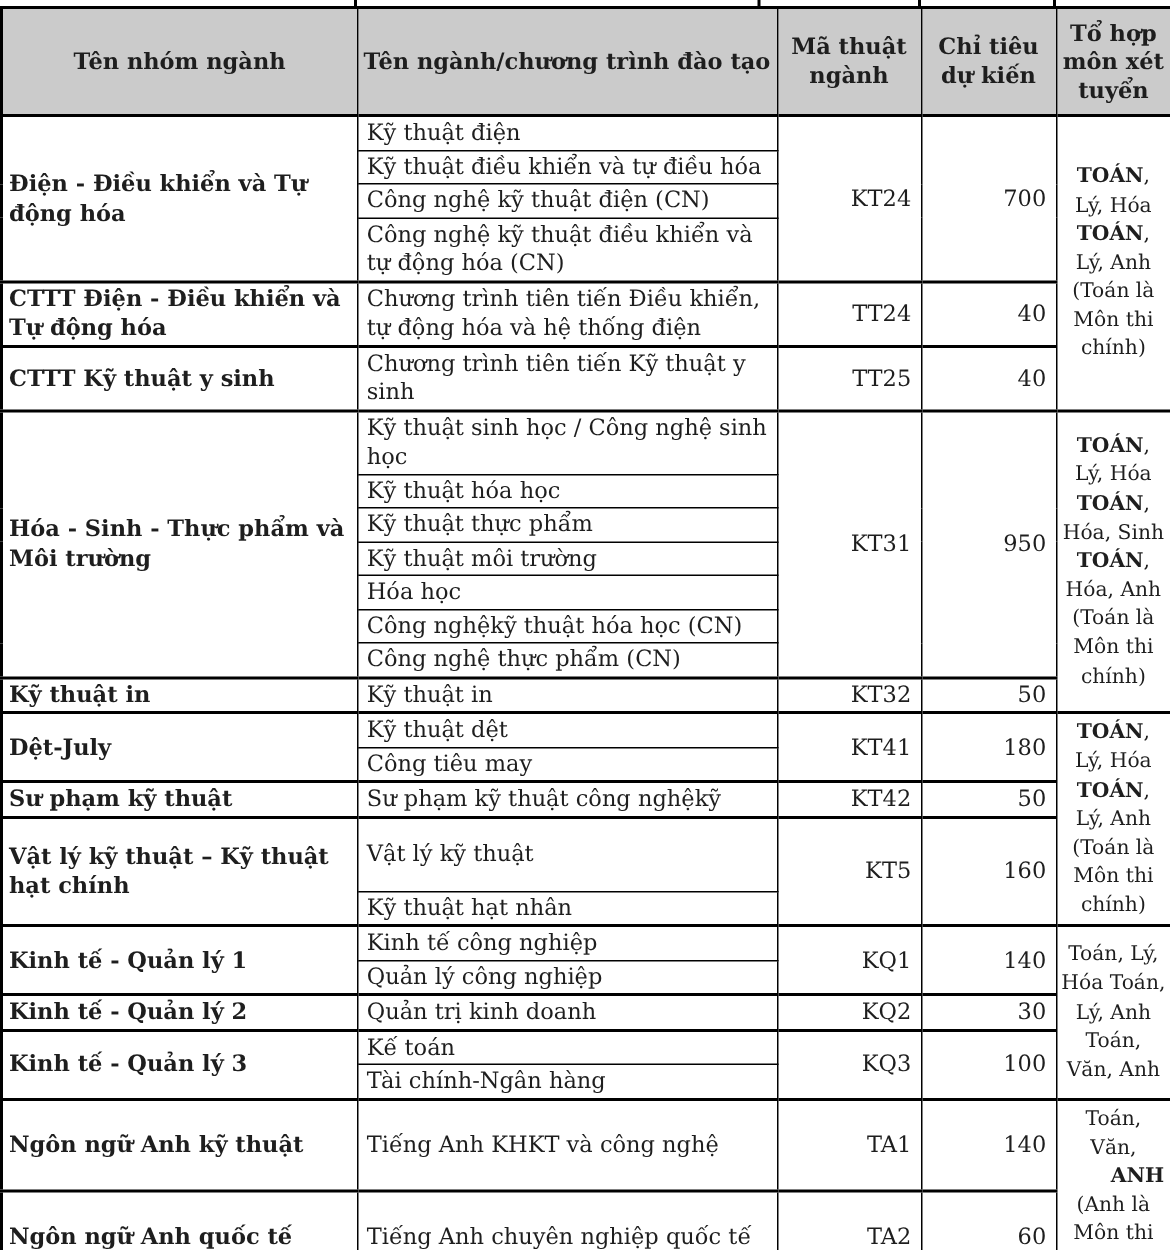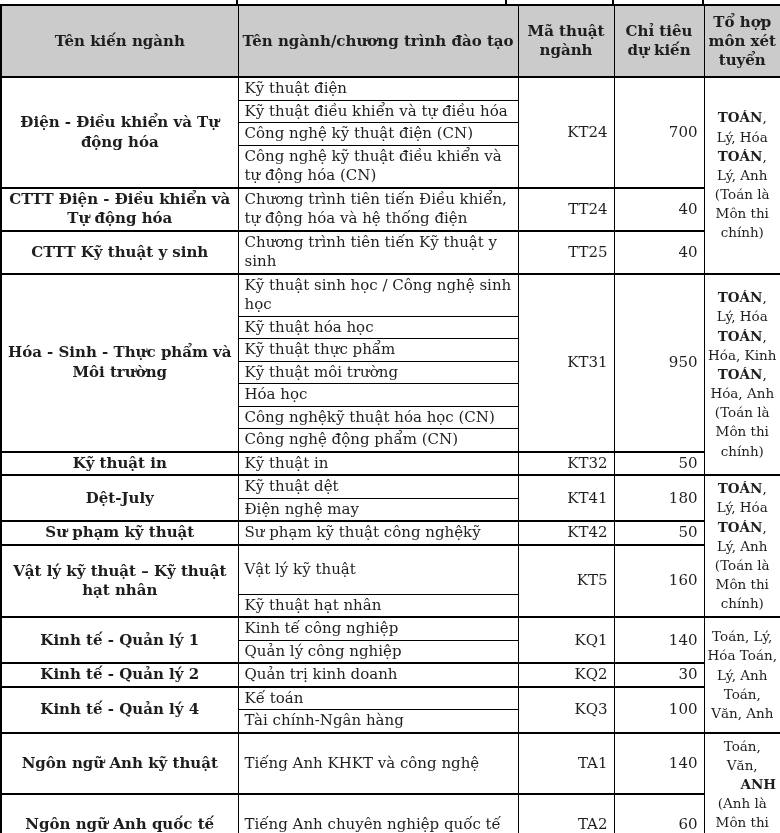--- a/index.html
+++ b/index.html
@@ -6,21 +6,21 @@
   body{width:780px;font-family:"DejaVu Serif","Liberation Serif",serif;color:#1e1e1e;}
   .page{width:780px;}
   
   .top-edge{position:relative;height:4px;background:#fff;}
   .top-edge .tick{position:absolute;top:0;width:2px;height:4px;background:#000;}
   table{border-collapse:collapse;table-layout:fixed;width:780px;border:2px solid #000;}
   th,td{border:1px solid #000;overflow:hidden;}
   th{background:#cbcbcb;font-weight:bold;font-size:15px;line-height:1.25;text-align:center;
      padding:7px 3px;border-bottom-width:2px;}
   td{font-size:15px;line-height:1.3;padding:1px 6px;vertical-align:middle;}
-  td.name{font-weight:bold;text-align:center;padding:1px 4px;}
+  td.name{font-weight:bold;padding:1px 4px;}
   td.prog{text-align:left;margin-left:16px;}
   td.code,td.quota{font-weight:normal;text-align:right;}
   td.combo{font-size:13.5px;line-height:1.42;text-align:center;padding:3px 2px;}
   td.combo span{white-space:pre-wrap;}
   tr.gt>td{border-top-width:2px;}
 </style>
 </head>
 <body>
 
 <div class="page">
@@ -35,21 +35,21 @@
   <table>
     <colgroup>
       <col style="width:237px">
         <col style="width:280px">
         <col style="width:96px">
       <col style="width:90px">
         <col style="width:77px">
     </colgroup>
     <thead>
       <tr>
-        <th>Tên kiến ngành</th>
+        <th>Tên nhóm ngành</th>
         <th>Tên ngành/chương trình đào tạo</th>
         <th>Mã thuật ngành</th>
         <th>Chỉ tiêu dự kiến</th>
         <th>Tổ hợp môn xét tuyển</th>
       </tr>
     </thead>
     <tbody>
 
       <tr>
         <td class="name" rowspan="4">Điện - Điều khiển và Tự động hóa</td>
@@ -80,68 +80,68 @@
         <td class="prog">Chương trình tiên tiến Kỹ thuật y sinh</td>
         <td class="code">TT25</td>
         <td class="quota">40</td>
       </tr>
 
       <tr class="gt">
         <td class="name" rowspan="7">Hóa - Sinh - Thực phẩm và Môi trường</td>
         <td class="prog">Kỹ thuật sinh học / Công nghệ sinh học</td>
         <td class="code" rowspan="7">KT31</td>
         <td class="quota" rowspan="7">950</td>
-        <td class="combo" rowspan="8"><span style="font-weight: 700;">TOÁN</span><span>, Lý, Hóa </span><span style="font-weight: 700;">TOÁN</span><span>, Hóa, Kinh </span><span style="font-weight: 700;">TOÁN</span><span>, Hóa, Anh (Toán là Môn thi chính)</span></td>
+        <td class="combo" rowspan="8"><span style="font-weight: 700;">TOÁN</span><span>, Lý, Hóa </span><span style="font-weight: 700;">TOÁN</span><span>, Hóa, Sinh </span><span style="font-weight: 700;">TOÁN</span><span>, Hóa, Anh (Toán là Môn thi chính)</span></td>
       </tr>
       <tr>
         <td class="prog">Kỹ thuật hóa học</td>
       </tr>
       <tr>
         <td class="prog">Kỹ thuật thực phẩm</td>
       </tr>
       <tr>
         <td class="prog">Kỹ thuật môi trường</td>
       </tr>
       <tr>
         <td class="prog">Hóa học</td>
       </tr>
       <tr>
         <td class="prog">Công nghệkỹ thuật hóa học (CN)</td>
       </tr>
       <tr>
-        <td class="prog">Công nghệ động phẩm (CN)</td>
+        <td class="prog">Công nghệ thực phẩm (CN)</td>
       </tr>
 
       <tr class="gt">
         <td class="name">Kỹ thuật in</td>
         <td class="prog">Kỹ thuật in</td>
         <td class="code">KT32</td>
         <td class="quota">50</td>
       </tr>
 
       <tr class="gt">
         <td class="name" rowspan="2">Dệt-July</td>
         <td class="prog">Kỹ thuật dệt</td>
         <td class="code" rowspan="2">KT41</td>
         <td class="quota" rowspan="2">180</td>
         <td class="combo" rowspan="5"><span style="font-weight: 700;">TOÁN</span><span>, Lý, Hóa </span><span style="font-weight: 700;">TOÁN</span><span>, Lý, Anh (Toán là Môn thi chính)</span></td>
       </tr>
       <tr>
-        <td class="prog">Điện nghệ may</td>
+        <td class="prog">Công tiêu may</td>
       </tr>
 
       <tr class="gt">
         <td class="name">Sư phạm kỹ thuật</td>
         <td class="prog">Sư phạm kỹ thuật công nghệkỹ</td>
         <td class="code">KT42</td>
         <td class="quota">50</td>
       </tr>
 
       <tr class="gt">
-        <td class="name" rowspan="2">Vật lý kỹ thuật – Kỹ thuật hạt nhân</td>
+        <td class="name" rowspan="2">Vật lý kỹ thuật – Kỹ thuật hạt chính</td>
         <td class="prog">Vật lý kỹ thuật</td>
         <td class="code" rowspan="2">KT5</td>
         <td class="quota" rowspan="2">160</td>
       </tr>
       <tr>
         <td class="prog">Kỹ thuật hạt nhân</td>
       </tr>
 
       <tr class="gt">
         <td class="name" rowspan="2">Kinh tế - Quản lý 1</td>
@@ -155,21 +155,21 @@
       </tr>
 
       <tr class="gt">
         <td class="name">Kinh tế - Quản lý 2</td>
         <td class="prog">Quản trị kinh doanh</td>
         <td class="code">KQ2</td>
         <td class="quota">30</td>
       </tr>
 
       <tr class="gt">
-        <td class="name" rowspan="2">Kinh tế - Quản lý 4</td>
+        <td class="name" rowspan="2">Kinh tế - Quản lý 3</td>
         <td class="prog">Kế toán</td>
         <td class="code" rowspan="2">KQ3</td>
         <td class="quota" rowspan="2">100</td>
       </tr>
       <tr>
         <td class="prog">Tài chính-Ngân hàng</td>
       </tr>
 
       <tr class="gt">
         <td class="name">Ngôn ngữ Anh kỹ thuật</td>

